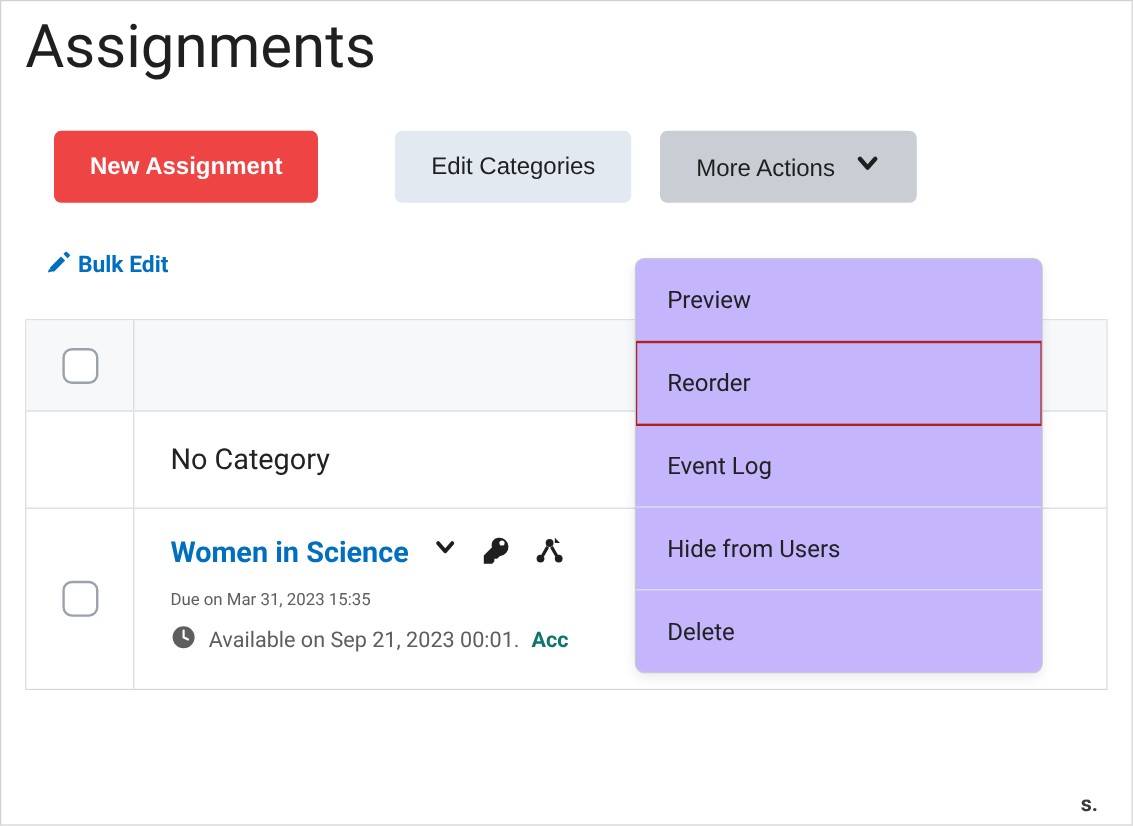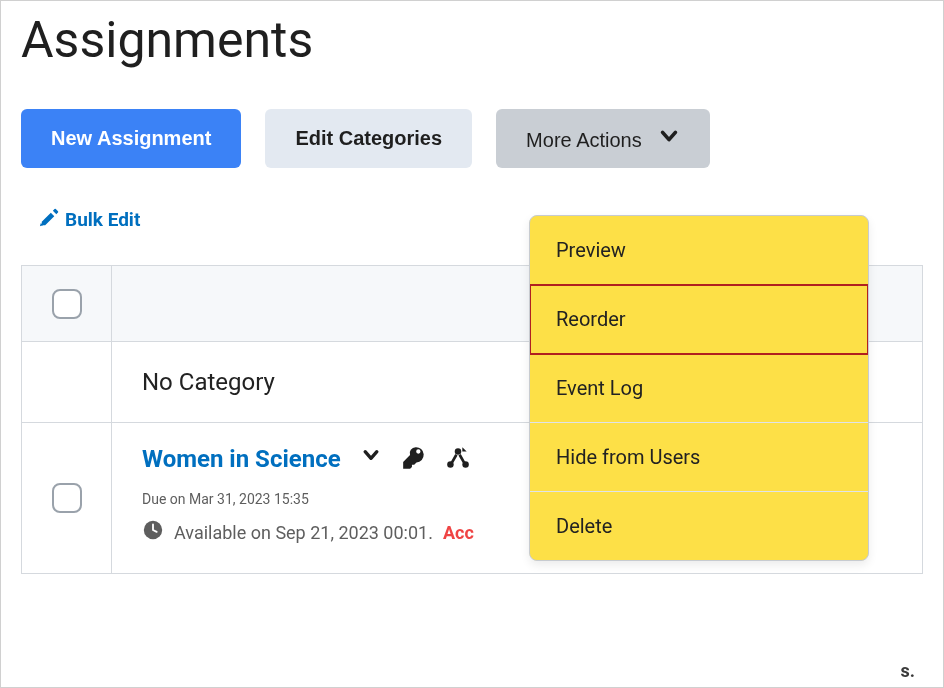--- a/index.html
+++ b/index.html
@@ -29,27 +29,29 @@
     }
     .btn {
       font-size: 20px;
       font-weight: 600;
       padding: 16px 30px;
       border-radius: 6px;
       border: none;
       cursor: pointer;
     }
     .btn-primary {
-      background: #3b82f6;
+      background: #ef4444;
       color: #ffffff;
+      margin-left: 24px;
     }
     .btn-secondary {
       background: #e3e9f1;
       color: #1f1f1f;
-      font-weight: 700;
+      font-weight: 400;
+      margin-left: 40px;
     }
     .btn-more {
       background: #c9ced4;
       color: #1f1f1f;
       font-weight: 500;
       display: inline-flex;
       align-items: flex-end;
       gap: 16px;
     }
     .chevron-svg {
@@ -150,36 +152,36 @@
       align-items: center;
       gap: 10px;
     }
     .avail-line svg {
       width: 22px;
       height: 22px;
       fill: #5e5e5e;
     }
     .avail-line .bold {
       font-weight: 700;
-      color: #ef4444;
+      color: #0f766e;
     }
     .checkbox {
       width: 30px;
       height: 30px;
       border: 2px solid #9aa2ab;
       border-radius: 8px;
       background: #ffffff;
       cursor: pointer;
     }
     .dropdown-menu {
       position: absolute;
       top: 214px;
       left: 528px;
       width: 340px;
-      background: #fde047;
+      background: #c4b5fd;
       border: 1px solid #c7cbd0;
       border-radius: 8px;
       box-shadow: 0 4px 10px rgba(0,0,0,0.08);
       overflow: hidden;
     }
     .menu-item {
       padding: 22px 26px;
       font-size: 20px;
       color: #222;
       border-bottom: 1px solid #dfe3e8;

